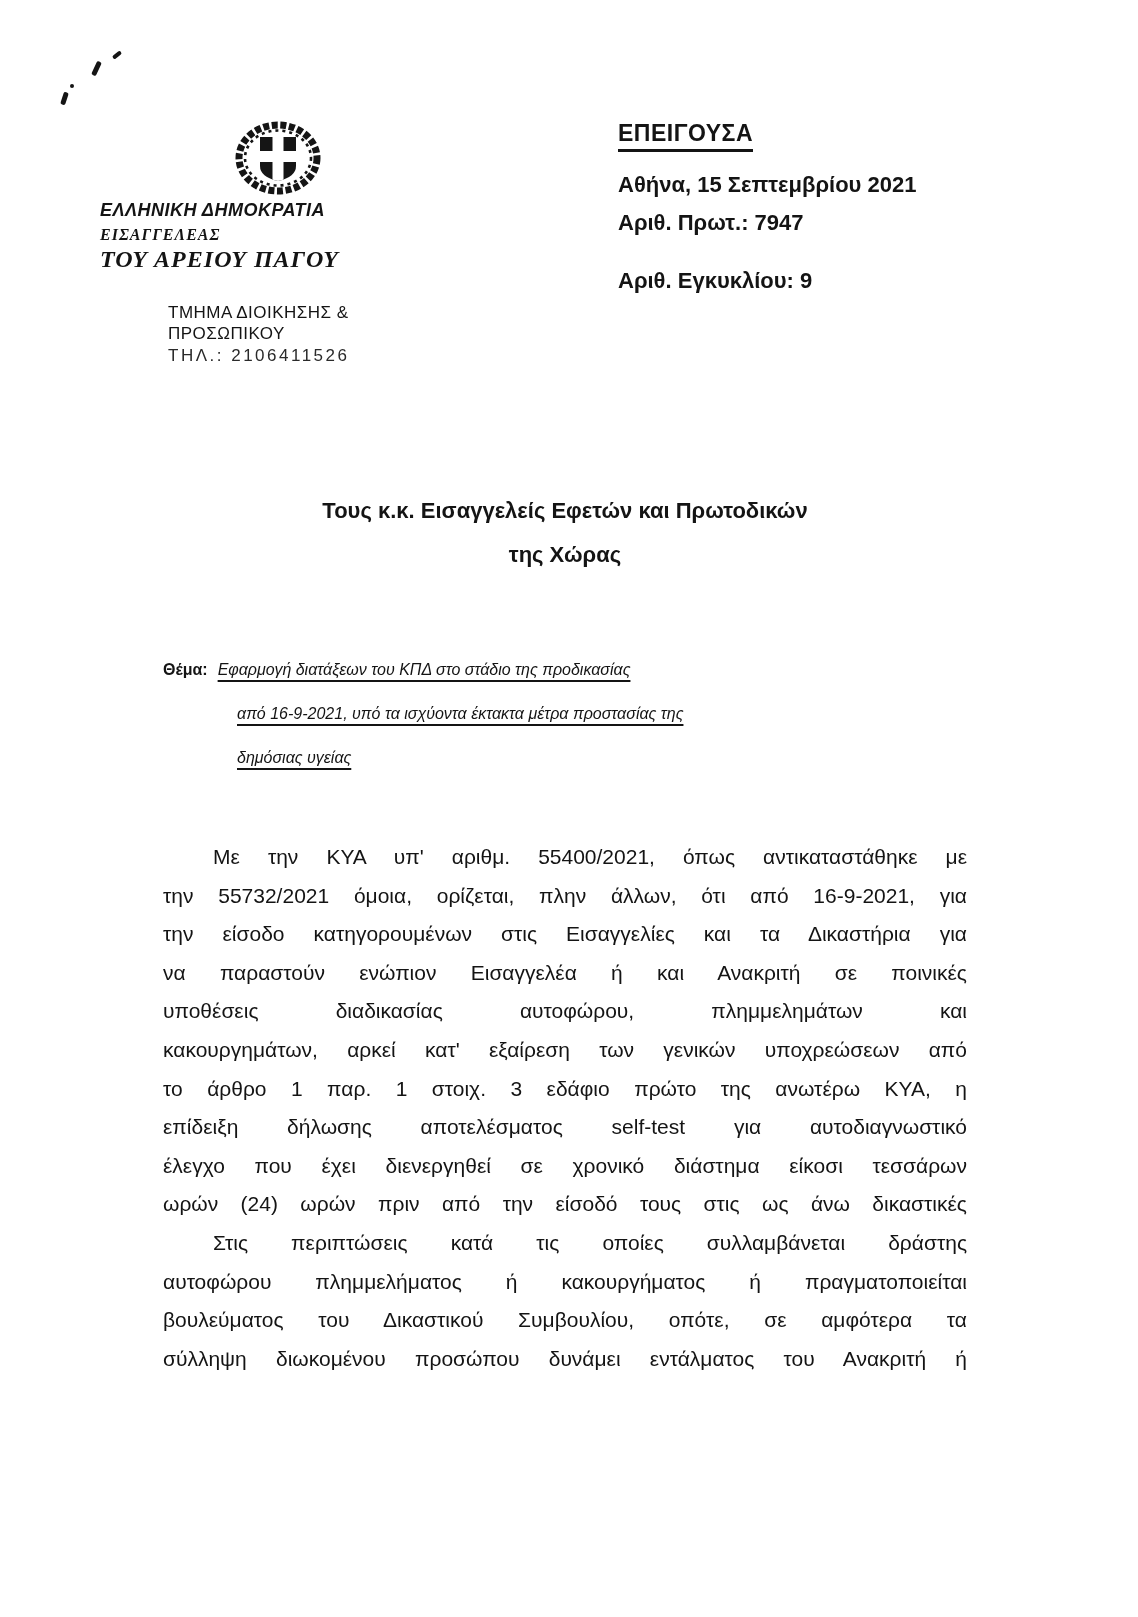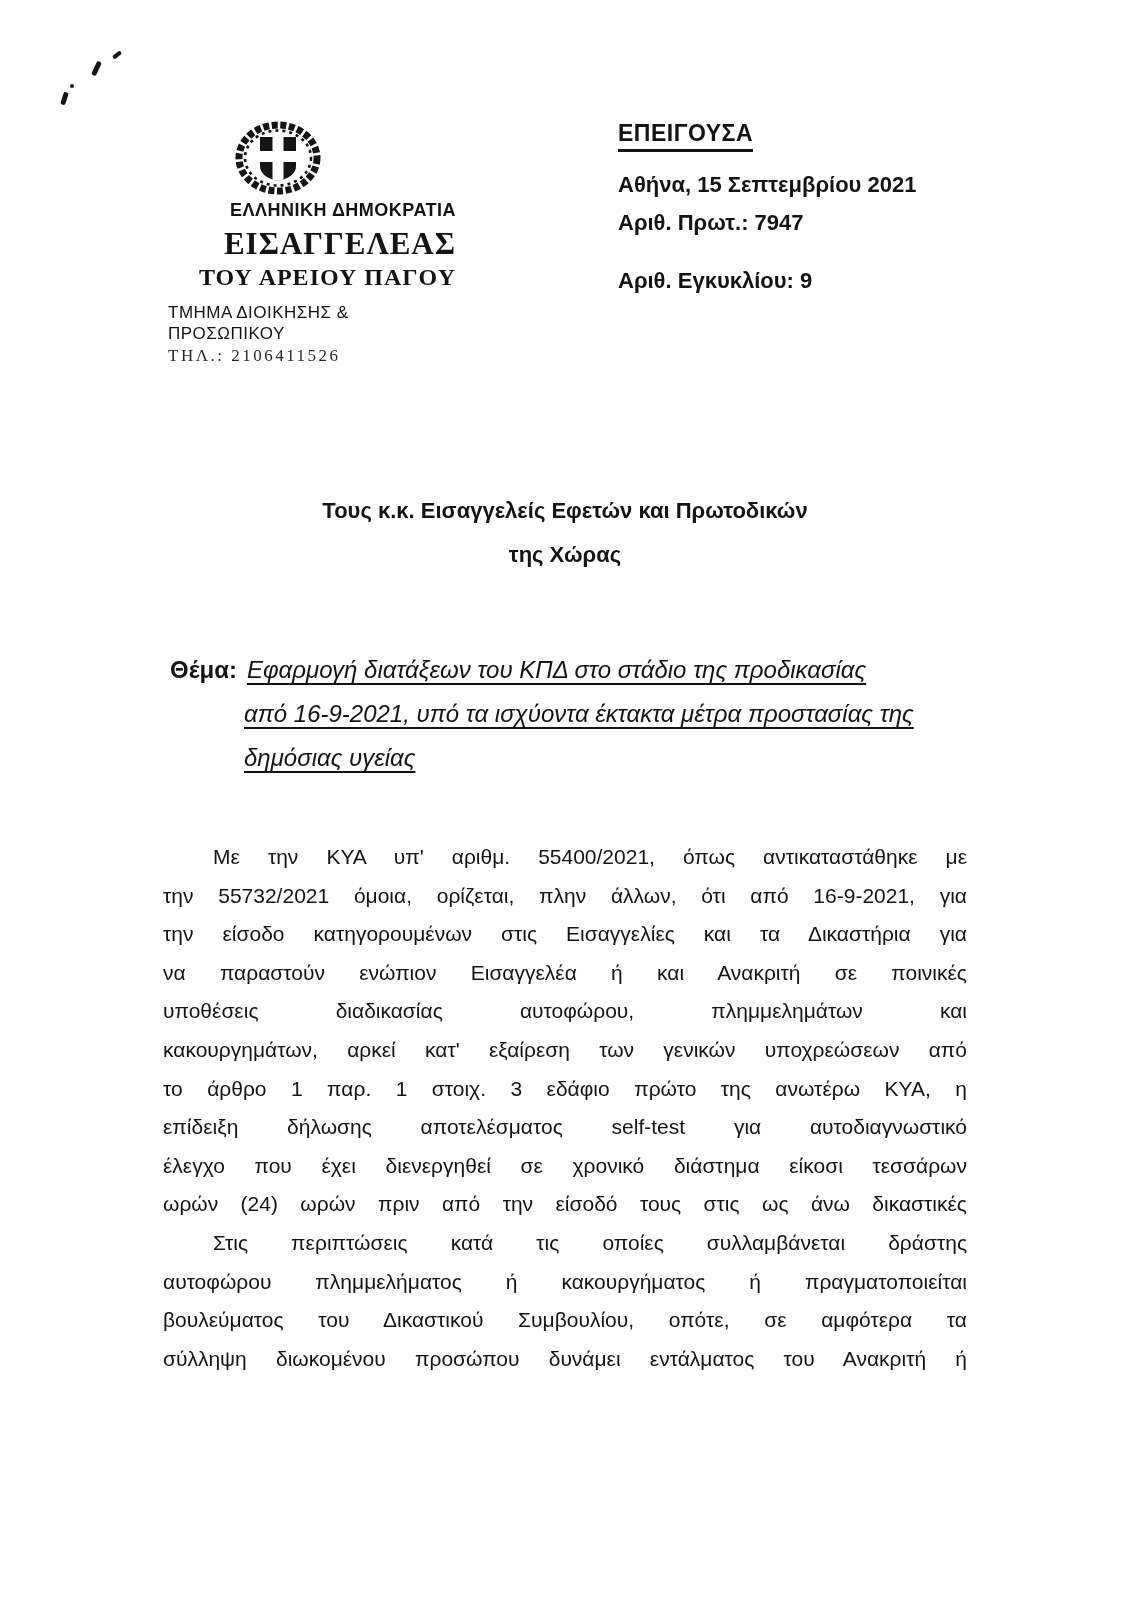--- a/index.html
+++ b/index.html
@@ -12,39 +12,39 @@
     font-family:"Liberation Sans", sans-serif;
     overflow:hidden;
   }
   
   .pen{position:absolute;background:#151515;border-radius:3px;}
   .pen.m1{left:112px;top:53px;width:10px;height:4px;transform:rotate(-38deg);}
   .pen.m2{left:94px;top:61px;width:5px;height:15px;transform:rotate(25deg);border-radius:2px;}
   .pen.m3{left:70px;top:84px;width:4px;height:4px;border-radius:50%;}
   .pen.m4{left:62px;top:92px;width:5px;height:13px;transform:rotate(18deg);border-radius:2px;}
   
-  .letterhead{position:absolute;left:100px;top:120px;width:356px;text-align:right;}
+  .letterhead{position:absolute;left:100px;top:120px;width:356px;text-align:left;font-style:italic;}
   .emblem{display:block;margin:0 auto 4px auto;}
   .state{font-size:18px;font-weight:bold;letter-spacing:.5px;margin-top:2px;}
-  .office1{font-family:"Liberation Serif", serif;font-weight:bold;font-size:31px;margin-top:5px;letter-spacing:1px;}
+  .office1{font-family:"Liberation Serif", serif;font-weight:bold;font-size:16px;margin-top:5px;letter-spacing:1px;}
   .office2{font-family:"Liberation Serif", serif;font-weight:bold;font-size:24px;margin-top:2px;letter-spacing:1px;}
   .dept{position:absolute;left:168px;top:302px;text-align:left;line-height:21px;}
   .dept .d{font-size:17px;font-weight:normal;letter-spacing:.5px;}
-  .dept .tel{font-size:17px;font-weight:normal;letter-spacing:2.5px;margin-top:1px;color:#2a2a2a;font-family:Liberation Serif, serif;}
+  .dept .tel{font-size:17px;font-weight:normal;letter-spacing:2.5px;margin-top:1px;color:#2a2a2a;}
   
   .refblock{position:absolute;left:618px;top:120px;}
   .refblock .urgent{display:inline-block;font-size:23px;font-weight:bold;letter-spacing:.5px;border-bottom:3px solid #141414;padding-bottom:2px;}
   .refblock .rline{position:absolute;left:0;font-size:22px;font-weight:bold;white-space:nowrap;}
   .rl1{top:52px;}
   .rl2{top:90px;}
   .rl3{top:148px;}
   
   .recipient{position:absolute;left:163px;top:489px;width:804px;text-align:center;font-weight:bold;font-size:22px;line-height:44px;}
   
-  .subject{position:absolute;left:170px;top:648px;width:820px;font-size:24px;line-height:44px;}
+  .subject{position:absolute;left:163px;top:648px;width:820px;font-size:16px;line-height:44px;}
   .subject .lbl{font-weight:bold;margin-right:10px;}
   .subject .it{font-style:italic;text-decoration:underline;text-decoration-thickness:2px;text-underline-offset:5px;}
   .subject .cont{margin-left:74px;}
   
   .docbody{position:absolute;left:163px;top:838px;width:804px;font-size:21px;line-height:38.6px;}
   .bl{white-space:nowrap;}
   .j{white-space:normal;text-align:justify;text-align-last:justify;}
   .ind{padding-left:50px;box-sizing:border-box;}
 </style>
 </head>

